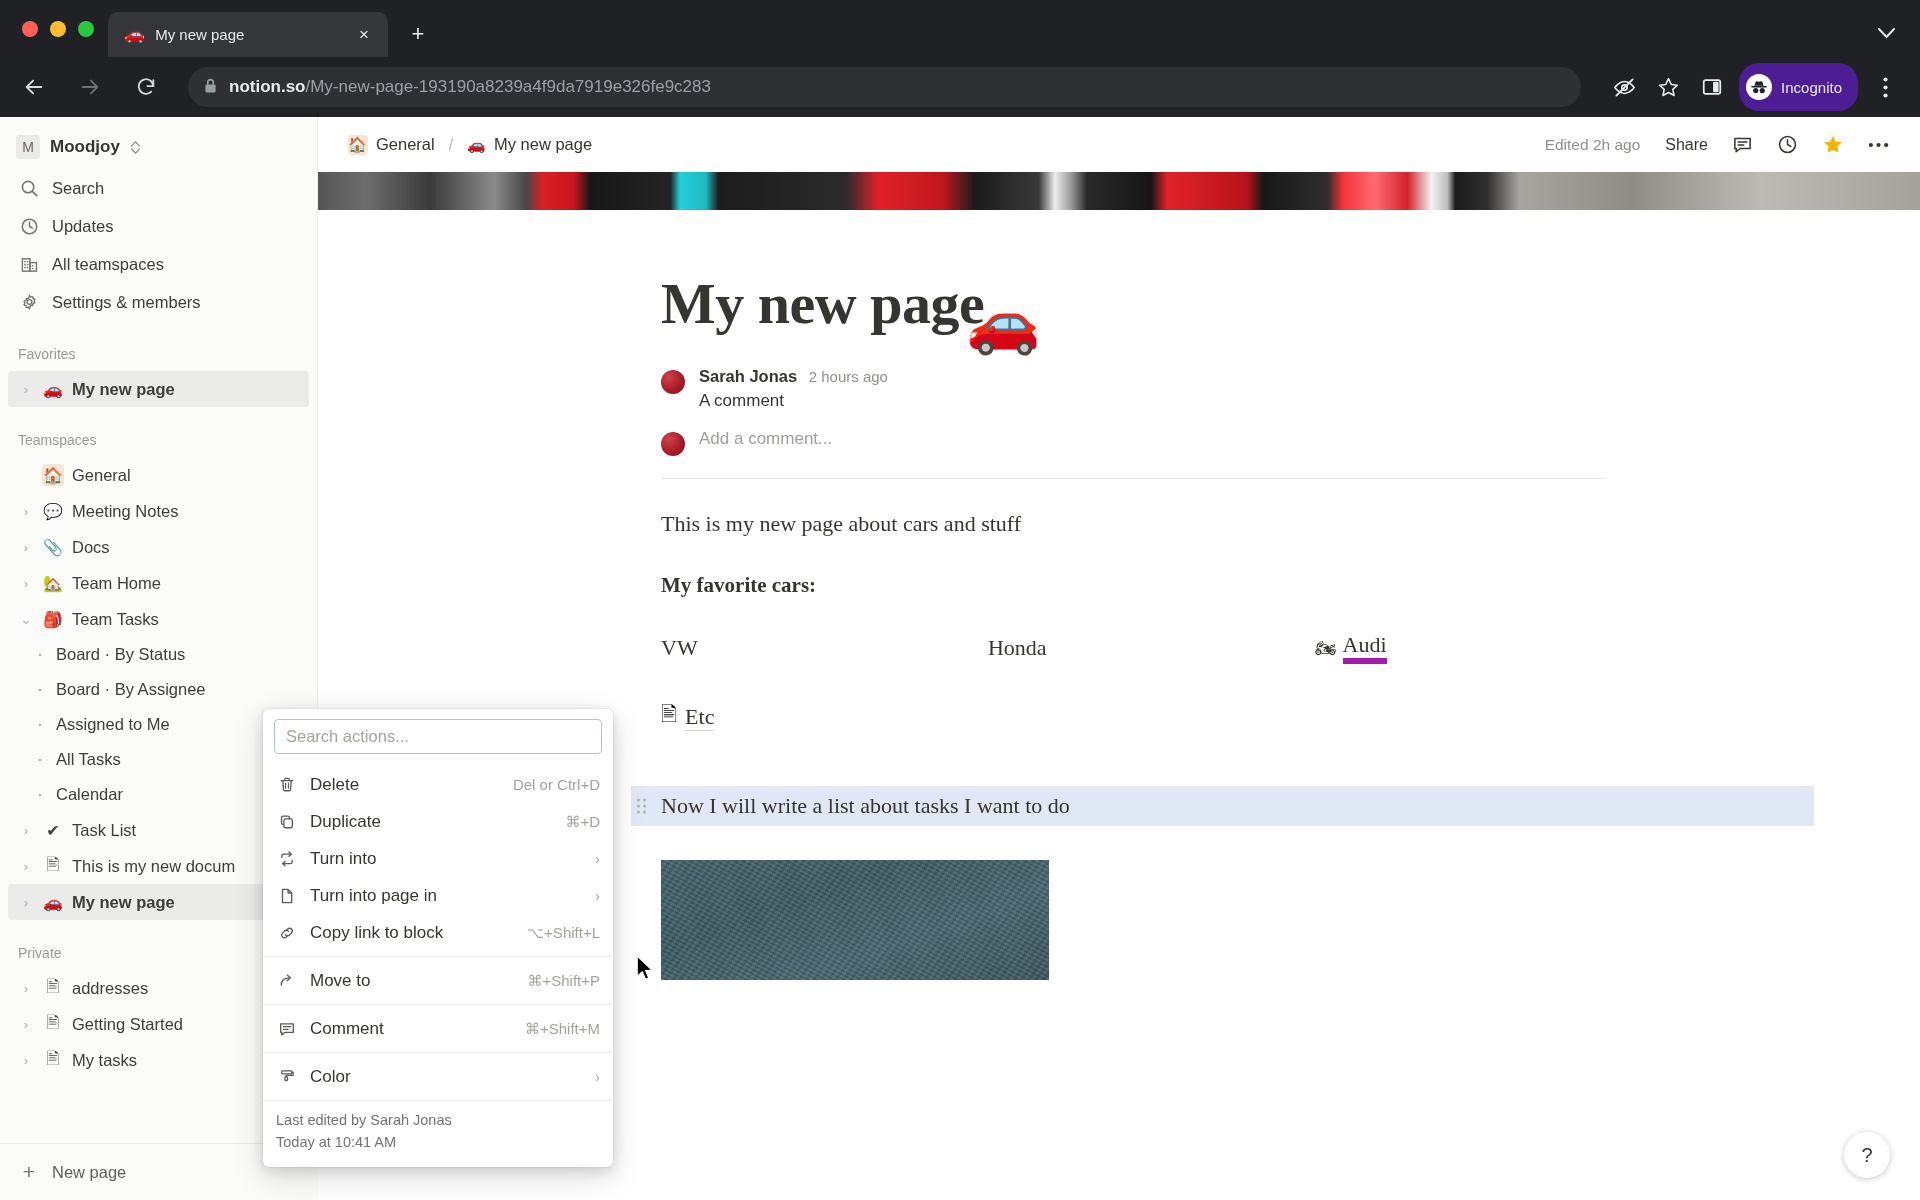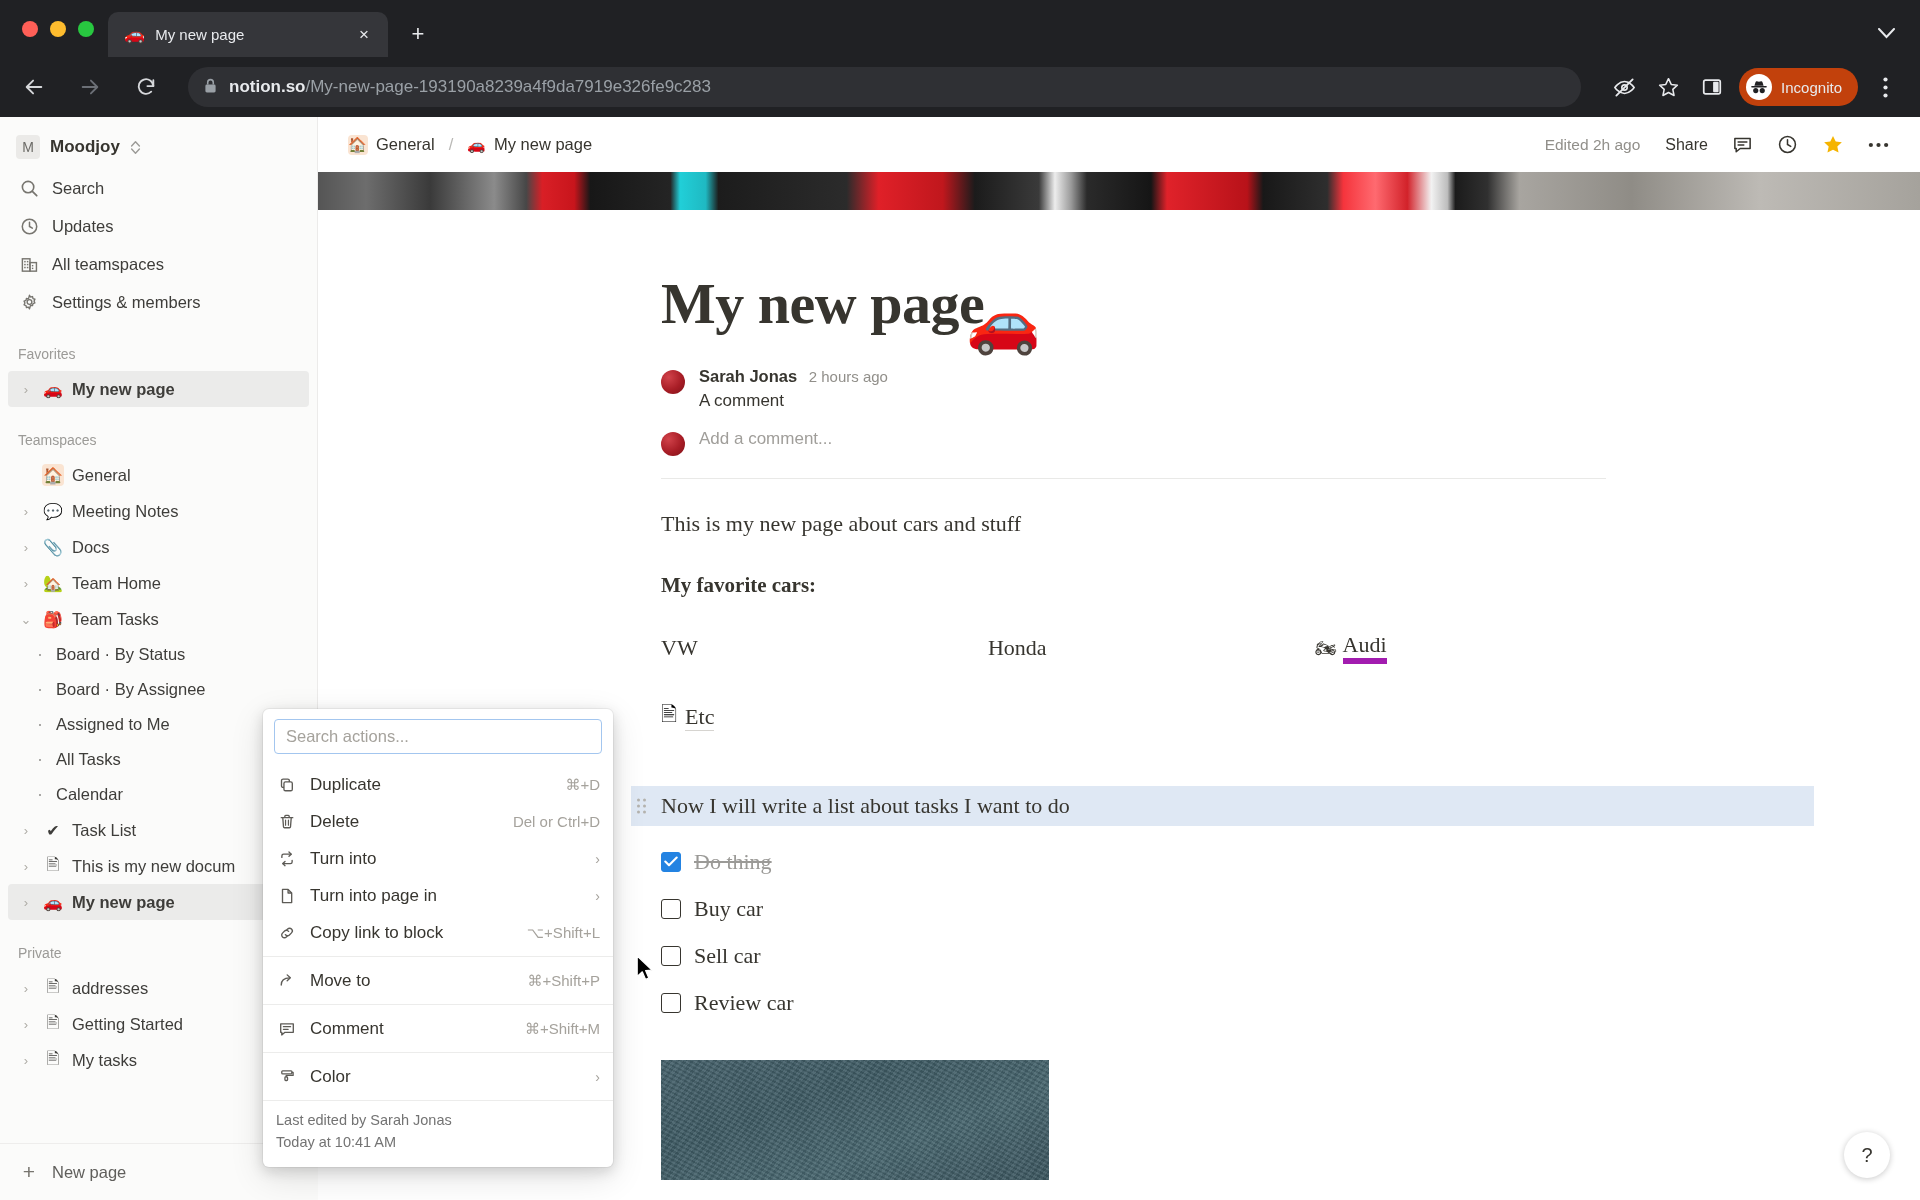--- a/index.html
+++ b/index.html
@@ -72,22 +72,22 @@
   }
   .urltext b { color: #e8eaed; font-weight: 700; }
   .omni-right { display: flex; align-items: center; gap: 2px; flex: none; }
   .icbtn {
     width: 42px; height: 42px; border-radius: 50%;
     display: flex; align-items: center; justify-content: center;
     color: #e8eaed; cursor: pointer;
   }
   .incognito-pill {
     display: flex; align-items: center; gap: 9px;
-    background: #c2410c; border-radius: 20px;
-    height: 38px; padding: 0 16px 0 7px; margin: 0 4px; cursor: pointer;
+    background: #4c1d95; border-radius: 20px;
+    height: 48px; padding: 0 16px 0 7px; margin: 0 4px; cursor: pointer;
   }
   .incog-avatar {
     width: 26px; height: 26px; border-radius: 50%; background: #fff;
     display: flex; align-items: center; justify-content: center;
   }
   .incog-label { color: #e8eaed; font-size: 15px; }
 
   
   .page { position: absolute; top: 117px; left: 0; width: 1920px; height: 1083px; background: #fff; display: flex; }
 
@@ -650,78 +650,56 @@
                 <i></i>
                 <i></i>
                 <i></i>
                 <i></i>
                 <i></i>
                 <i></i>
               </span>
             <span class="hl-text">Now I will write a list about tasks I want to do</span>
           </div>
 
-          <div style="margin-top:12px">
-            <div class="todo">
-              <span class="cb checked">
-                <svg width="14" height="11" viewBox="0 0 14 11">
-                    <path d="M1.3 5.5l3.7 3.7L12.7 1.6" stroke="#fff" stroke-width="2.1" fill="none" stroke-linecap="round" stroke-linejoin="round"></path>
-                  </svg>
-              </span>
-              <span class="todo-lbl done">Do thing</span>
-            </div>
-            <div class="todo">
-              <span class="cb"></span>
-              <span class="todo-lbl">Buy car</span>
-            </div>
-            <div class="todo">
-              <span class="cb"></span>
-              <span class="todo-lbl">Sell car</span>
-            </div>
-            <div class="todo">
-              <span class="cb"></span>
-              <span class="todo-lbl">Review car</span>
-            </div>
-          </div>
 
           <div class="bottom-img"></div>
 
         </div>
       </div>
 
       <div class="help-btn">?</div>
     </div>
 
     <div class="ctx">
       <div class="ctx-search-wrap">
         <input class="ctx-search" placeholder="Search actions..." style="">
       </div>
 
       <div class="ctx-group">
-        <div class="ctx-item">
-          <span class="ctx-ico">
-            <svg width="18" height="18" viewBox="0 0 20 20">
-                <rect x="6.6" y="6.6" width="9.3" height="9.8" rx="1.7" stroke="#5d5b56" stroke-width="1.5" fill="none"></rect>
-                <path d="M12.6 6.6V5.2a1.7 1.7 0 00-1.7-1.7H5.6A1.7 1.7 0 003.9 5.2v5.8a1.7 1.7 0 001.7 1.7h1" stroke="#5d5b56" stroke-width="1.5" fill="none"></path>
-              </svg>
-          </span>
-          <span class="ctx-lbl">Duplicate</span>
-          <span class="ctx-kbd">⌘+D</span>
-        </div>
         <div class="ctx-item">
           <span class="ctx-ico">
             <svg width="18" height="18" viewBox="0 0 20 20">
                 <path d="M3.6 5.2h12.8" stroke="#5d5b56" stroke-width="1.5" stroke-linecap="round"></path>
                 <path d="M5.3 5.2l.8 10.1a1.2 1.2 0 001.2 1.1h5.4a1.2 1.2 0 001.2-1.1l.8-10.1" stroke="#5d5b56" stroke-width="1.5" fill="none"></path>
                 <path d="M7.6 5.2V3.6a.9.9 0 01.9-.9h3a.9.9 0 01.9.9v1.6" stroke="#5d5b56" stroke-width="1.5" fill="none"></path>
                 <path d="M8.4 8v5.6M11.6 8v5.6" stroke="#5d5b56" stroke-width="1.35" stroke-linecap="round"></path>
               </svg>
           </span>
           <span class="ctx-lbl">Delete</span>
           <span class="ctx-kbd">Del or Ctrl+D</span>
+        </div>
+        <div class="ctx-item">
+          <span class="ctx-ico">
+            <svg width="18" height="18" viewBox="0 0 20 20">
+                <rect x="6.6" y="6.6" width="9.3" height="9.8" rx="1.7" stroke="#5d5b56" stroke-width="1.5" fill="none"></rect>
+                <path d="M12.6 6.6V5.2a1.7 1.7 0 00-1.7-1.7H5.6A1.7 1.7 0 003.9 5.2v5.8a1.7 1.7 0 001.7 1.7h1" stroke="#5d5b56" stroke-width="1.5" fill="none"></path>
+              </svg>
+          </span>
+          <span class="ctx-lbl">Duplicate</span>
+          <span class="ctx-kbd">⌘+D</span>
         </div>
         <div class="ctx-item">
           <span class="ctx-ico">
             <svg width="18" height="18" viewBox="0 0 20 20">
                 <path d="M4.3 8.2V6.6a2 2 0 012-2h8.2" stroke="#5d5b56" stroke-width="1.5" fill="none" stroke-linecap="round"></path>
                 <path d="M12.2 2.3l2.5 2.3-2.5 2.3" stroke="#5d5b56" stroke-width="1.5" fill="none" stroke-linecap="round" stroke-linejoin="round"></path>
                 <path d="M15.7 11.5v1.7a2 2 0 01-2 2H5.5" stroke="#5d5b56" stroke-width="1.5" fill="none" stroke-linecap="round"></path>
                 <path d="M7.8 17.4L5.3 15.1l2.5-2.3" stroke="#5d5b56" stroke-width="1.5" fill="none" stroke-linecap="round" stroke-linejoin="round"></path>
               </svg>
           </span>

